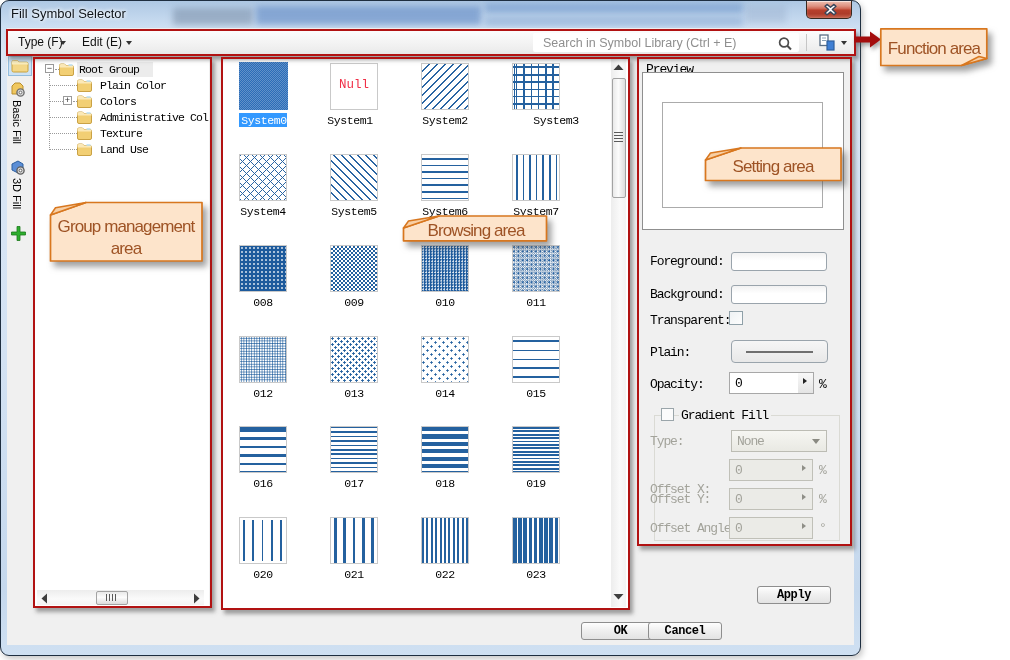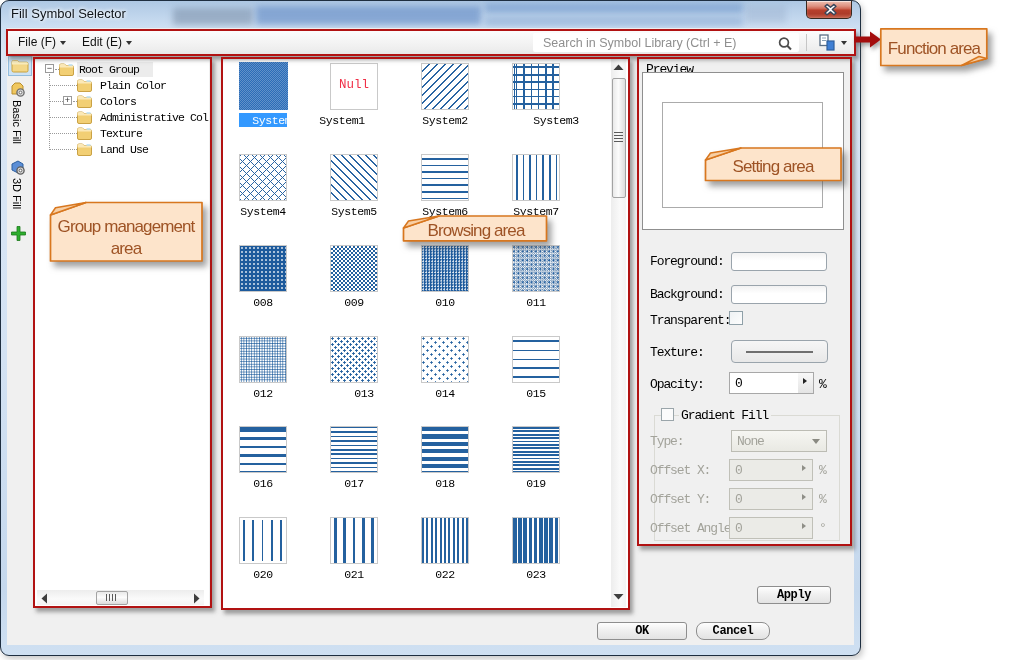--- a/index.html
+++ b/index.html
@@ -62,21 +62,21 @@
   <div class="blob" style="left:745px;top:4px;width:40px;height:18px;background:rgba(150,170,200,0.35);"></div>
 </div>
 <div class="abs" id="title">Fill Symbol Selector</div>
 <div class="abs" id="closebtn"></div>
 <svg class="abs" style="left:806px;top:0;width:46px;height:19px;" viewBox="0 0 46 19">
   <path d="M21 4.4 L24.5 7.3 L28 4.4 L30 6.2 L26.3 9.6 L30 13 L28 14.8 L24.5 11.9 L21 14.8 L19 13 L22.7 9.6 L19 6.2 Z" fill="#ffffff" stroke="#39465a" stroke-width="1.4" stroke-linejoin="round"></path>
 </svg>
 
 <div class="abs" id="client"></div>
 <div class="abs" id="menubar"></div>
-<div class="menuitem" style="left:18px;">File (F)</div>
+<div class="menuitem" style="left:18px;">Type (F)</div>
 <div class="dnarrow" style="left:60px;top:41px;"></div>
 <div class="menuitem" style="left:82px;">Edit (E)</div>
 <div class="dnarrow" style="left:126px;top:41px;"></div>
 <div class="abs" style="left:533px;top:33px;width:266px;height:19px;background:#fff;border-radius:2px;"></div>
 <div class="abs" id="searchtext">Search in Symbol Library (Ctrl + E)</div>
 <svg class="abs" style="left:777px;top:36px;width:16px;height:15px;" viewBox="0 0 16 15">
   <circle cx="7" cy="6.5" r="4.4" fill="none" stroke="#4d4d4d" stroke-width="1.7"></circle>
   <line x1="10.3" y1="9.8" x2="14" y2="13.5" stroke="#4d4d4d" stroke-width="2"></line>
 </svg>
 <div class="abs" style="left:806px;top:34px;width:1px;height:17px;background:#c6c6c6;"></div>
@@ -157,24 +157,24 @@
       <path d="M0.5 4.6 L14.5 4.6 L14.5 4 Q14.5 2.6 13 2.6 L7 2.6 L5.5 1 L2 1 Q0.5 1 0.5 2.5 Z" fill="#fbe9b8"></path>
       <rect x="9.5" y="1.2" width="4" height="1.6" fill="#bfe0f2"></rect>
     </svg>
 <div class="mono abs" style="left:100px;top:143px;">Land Use</div>
 </div>
 
 <div class="abs whitepanel" style="left:223px;top:59px;width:405px;height:549px;"></div>
 <div id="grid">
 <div class="abs" style="left:238.5px;top:62px;width:49px;height:48px;background-color:#2b6cb7;background-image:repeating-conic-gradient(rgba(255,255,255,0.25) 0% 25%,transparent 25% 50%);background-size:2px 2px;"></div>
 <div class="abs" style="left:239px;top:113px;width:48px;height:14px;background:#3399ff;"></div>
-<div class="glab" style="left:230px;top:114px;color:#fff;">System0</div>
+<div class="glab" style="left:219px;top:114px;color:#fff;">System0</div>
 <div class="cell" style="left:330px;top:63px;"></div>
 <div class="abs" style="left:330px;top:78px;width:48px;text-align:center;font-family:'Liberation Mono',monospace;font-size:12.5px;color:#f03048;">Null</div>
-<div class="glab" style="left:297px;top:114px;">System1</div>
+<div class="glab" style="left:305px;top:114px;">System1</div>
 <div class="cell" style="left:421px;top:63px;background-image:repeating-linear-gradient(135deg,transparent 0 4.7px,#2a65a3 4.7px 5.66px);"></div>
 <div class="glab" style="left:400px;top:114px;">System2</div>
 <div class="cell" style="left:512px;top:63px;background-image:repeating-linear-gradient(0deg,#24619f 0 1.5px,transparent 1.5px 7.3px),repeating-linear-gradient(90deg,#24619f 0 1.5px,transparent 1.5px 7.3px);background-position:3px 3px;"></div>
 <div class="glab" style="left:511px;top:114px;">System3</div>
 <div class="cell" style="left:239px;top:154px;background-image:repeating-linear-gradient(45deg,#2a65a3 0 1px,transparent 1px 5.66px),repeating-linear-gradient(135deg,#2a65a3 0 1px,transparent 1px 5.66px);"></div>
 <div class="glab" style="left:218px;top:205px;">System4</div>
 <div class="cell" style="left:330px;top:154px;background-image:repeating-linear-gradient(45deg,transparent 0 4.7px,#2a65a3 4.7px 5.66px);"></div>
 <div class="glab" style="left:309px;top:205px;">System5</div>
 <div class="cell" style="left:421px;top:154px;background-image:repeating-linear-gradient(180deg,#24619f 0 1.6px,transparent 1.6px 6.6px);background-position:0 3px;"></div>
 <div class="glab" style="left:400px;top:205px;">System6</div>
@@ -184,21 +184,21 @@
 <div class="glab" style="left:218px;top:296px;">008</div>
 <div class="cell" style="left:330px;top:245px;background-image:repeating-conic-gradient(#24619f 0% 25%,#fff 25% 50%);background-size:4px 4px;"></div>
 <div class="glab" style="left:309px;top:296px;">009</div>
 <div class="cell" style="left:421px;top:245px;background-color:#1d5a9c;background-image:radial-gradient(circle at 1.3px 1.3px,rgba(255,255,255,0.9) 0.75px,transparent 1.2px);background-size:3px 2.8px;"></div>
 <div class="glab" style="left:400px;top:296px;">010</div>
 <div class="cell" style="left:512px;top:245px;background-image:radial-gradient(circle at 1.1px 1.1px,#1f5c9e 0.75px,transparent 1.15px),repeating-conic-gradient(#7495b8 0% 25%,#fff 25% 50%);background-size:4.4px 4.4px,2.2px 2.2px;"></div>
 <div class="glab" style="left:491px;top:296px;">011</div>
 <div class="cell" style="left:239px;top:336px;background-image:radial-gradient(circle at 1.3px 1.3px,#24619f 0.75px,transparent 1.15px);background-size:2.6px 2.6px;"></div>
 <div class="glab" style="left:218px;top:387px;">012</div>
 <div class="cell" style="left:330px;top:336px;background-image:radial-gradient(circle at 1.5px 1.5px,#24619f 0.95px,transparent 1.4px),radial-gradient(circle at 4.5px 4.5px,#24619f 0.95px,transparent 1.4px);background-size:6px 6px;"></div>
-<div class="glab" style="left:319px;top:387px;">013</div>
+<div class="glab" style="left:309px;top:387px;">013</div>
 <div class="cell" style="left:421px;top:336px;background-image:radial-gradient(circle at 1.5px 1.5px,#24619f 0.9px,transparent 1.35px),radial-gradient(circle at 5.5px 5.5px,#24619f 0.9px,transparent 1.35px);background-size:8px 8px;"></div>
 <div class="glab" style="left:400px;top:387px;">014</div>
 <div class="cell" style="left:512px;top:336px;background-image:repeating-linear-gradient(180deg,#24619f 0 1.4px,transparent 1.4px 8.8px);background-position:0 4px;"></div>
 <div class="glab" style="left:491px;top:387px;">015</div>
 <div class="cell" style="left:239px;top:426px;background-image:repeating-linear-gradient(180deg,#24619f 0 2.6px,transparent 2.6px 8.4px);background-position:0 2px;"></div>
 <div class="glab" style="left:218px;top:477px;text-align:center;">016</div>
 <div class="cell" style="left:330px;top:426px;background-image:repeating-linear-gradient(180deg,#24619f 0 1.5px,transparent 1.5px 4.4px);"></div>
 <div class="glab" style="left:309px;top:477px;">017</div>
 <div class="cell" style="left:421px;top:426px;background-image:repeating-linear-gradient(180deg,#24619f 0 4.2px,transparent 4.2px 7.4px);"></div>
 <div class="glab" style="left:400px;top:477px;">018</div>
@@ -243,59 +243,59 @@
 <div id="rightpanel">
 <div class="glabel" style="left:646px;top:62px;">Preview</div>
 <div class="abs" style="left:642px;top:72px;width:202px;height:158px;background:#fff;border:1px solid #8f8f8f;"></div>
 <div class="abs" style="left:662px;top:102px;width:161px;height:106px;background:#fff;border:1px solid #ababab;"></div>
 <div class="glabel" style="left:650px;top:254px;">Foreground:</div>
 <div class="ibox" style="left:731px;top:252px;width:96px;height:19px;"></div>
 <div class="glabel" style="left:650px;top:287px;">Background:</div>
 <div class="ibox" style="left:731px;top:285px;width:96px;height:19px;"></div>
 <div class="glabel" style="left:650px;top:313px;">Transparent:</div>
 <div class="abs" style="left:729px;top:311px;width:14px;height:14px;border:1px solid #8fa0a8;background:linear-gradient(135deg,#eef2f4,#fdfdfd);"></div>
-<div class="glabel" style="left:650px;top:345px;">Texture:</div>
+<div class="glabel" style="left:650px;top:345px;">Plain:</div>
 <div class="ibox" style="left:731px;top:340px;width:97px;height:23px;border-radius:4px;background:linear-gradient(180deg,#f6f6f6,#e8e8e8);"></div>
 <div class="abs" style="left:746px;top:350.5px;width:67px;height:2px;background:#6f6f6f;"></div>
 <div class="glabel" style="left:650px;top:377px;">Opacity:</div>
 <div class="spinfield" style="left:729px;top:372px;width:70px;height:22px;"></div>
 <div class="glabel" style="left:735px;top:376px;">0</div>
 <div class="spinbtn" style="left:798px;top:372px;width:16px;height:22px;"></div>
 <div class="abs" style="left:803px;top:378px;width:0;height:0;border-top:3.5px solid transparent;border-bottom:3.5px solid transparent;border-left:4.5px solid #222;"></div>
 <div class="glabel" style="left:819px;top:377px;">%</div>
 <div class="abs" style="left:654px;top:415px;width:186px;height:126px;border:1px solid #dadad4;"></div>
 <div class="abs" style="left:661px;top:408px;width:13px;height:13px;border:1px solid #9aa5aa;background:#fbfbfb;"></div>
 <div class="abs" style="left:679px;top:409px;width:92px;height:13px;background:#f0f0f0;"></div>
 <div class="glabel" style="left:681px;top:408px;">Gradient Fill</div>
 <div class="glabel gray" style="left:650px;top:434px;">Type:</div>
 <div class="abs" style="left:731px;top:430px;width:96px;height:22px;border:1px solid #bcbcb4;background:linear-gradient(180deg,#f6f6f2,#e9e9e3);"></div>
 <div class="glabel gray" style="left:737px;top:434px;">None</div>
 <div class="abs" style="left:812px;top:439px;width:0;height:0;border-left:4.5px solid transparent;border-right:4.5px solid transparent;border-top:5px solid #8a8a82;"></div>
-<div class="glabel gray" style="left:650px;top:463px;">Offset X:</div>
+<div class="glabel gray" style="left:650px;top:482px;">Offset X:</div>
 <div class="spinfield dis" style="left:729px;top:459px;width:69px;height:22px;"></div>
 <div class="glabel gray" style="left:735px;top:463px;">0</div>
 <div class="spinbtn dis" style="left:797px;top:459px;width:16px;height:22px;"></div>
 <div class="abs" style="left:802px;top:465px;width:0;height:0;border-top:3.5px solid transparent;border-bottom:3.5px solid transparent;border-left:4.5px solid #8f8f87;"></div>
 <div class="glabel gray" style="left:819px;top:463px;">%</div>
 <div class="glabel gray" style="left:650px;top:492px;">Offset Y:</div>
 <div class="spinfield dis" style="left:729px;top:488px;width:69px;height:22px;"></div>
 <div class="glabel gray" style="left:735px;top:492px;">0</div>
 <div class="spinbtn dis" style="left:797px;top:488px;width:16px;height:22px;"></div>
 <div class="abs" style="left:802px;top:494px;width:0;height:0;border-top:3.5px solid transparent;border-bottom:3.5px solid transparent;border-left:4.5px solid #8f8f87;"></div>
 <div class="glabel gray" style="left:819px;top:492px;">%</div>
 <div class="glabel gray" style="left:650px;top:521px;">Offset Angle:</div>
 <div class="spinfield dis" style="left:729px;top:517px;width:69px;height:22px;"></div>
 <div class="glabel gray" style="left:735px;top:521px;">0</div>
 <div class="spinbtn dis" style="left:797px;top:517px;width:16px;height:22px;"></div>
 <div class="abs" style="left:802px;top:523px;width:0;height:0;border-top:3.5px solid transparent;border-bottom:3.5px solid transparent;border-left:4.5px solid #8f8f87;"></div>
 <div class="glabel gray" style="left:819px;top:521px;">°</div>
 </div>
 
-<div class="btn" style="left:597px;top:622px;width:90px;">OK</div>
-<div class="btn" style="left:696px;top:622px;border-radius:8px;">Cancel</div>
+<div class="btn" style="left:581px;top:622px;width:79px;">OK</div>
+<div class="btn" style="left:648px;top:622px;">Cancel</div>
 <div class="btn" style="left:757px;top:586px;">Apply</div>
 
 <div class="redrect" style="left:6px;top:29px;width:850px;height:27px;"></div>
 <div class="redrect" style="left:33px;top:57px;width:179px;height:551px;"></div>
 <div class="redrect" style="left:221px;top:57px;width:409px;height:553px;"></div>
 <div class="redrect" style="left:637px;top:57px;width:215px;height:489px;"></div>
 
 <svg class="abs" style="left:854px;top:28px;width:30px;height:24px;filter:drop-shadow(2px 3px 2px rgba(80,80,80,0.5));" viewBox="0 0 30 24">
   <rect x="0" y="8.5" width="17" height="6" fill="#a40d0d"></rect>
   <path d="M16 3.5 L16 19.5 L27 11.5 Z" fill="#a40d0d"></path>

